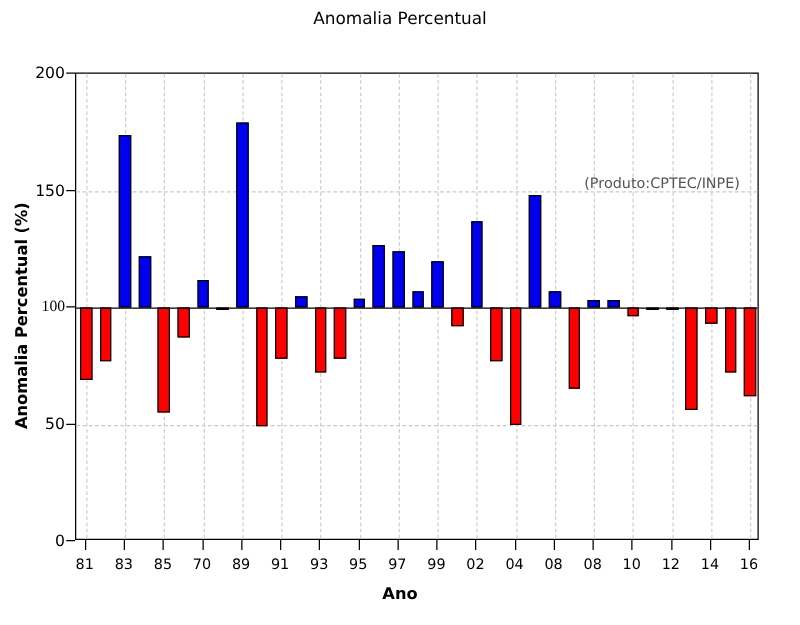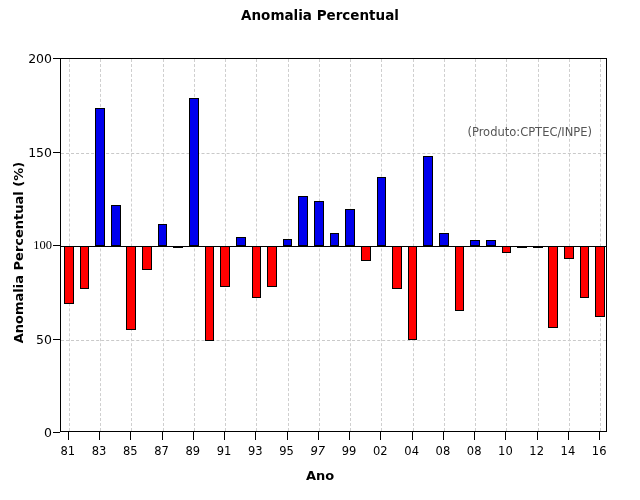--- a/index.html
+++ b/index.html
@@ -9,21 +9,21 @@
     font-family:"DejaVu Sans","Liberation Sans",sans-serif;
     overflow:hidden;
     position:relative;
   }
   #frame{position:absolute;left:0;top:0;width:640px;height:500px;}
 
   
   #title-block{
     position:absolute;left:0;top:6px;width:640px;
     text-align:center;
-    font-size:13.5px;font-weight:bold;color:#000;
+    font-size:13.5px;font-weight:normal;color:#000;
     line-height:19px;
     letter-spacing:0px;
   }
 
   
   
   #plot{
     position:absolute;
     left:60px;top:58px;
     width:547px;height:374px;
@@ -92,21 +92,21 @@
   }
   #xlabel-title{
     position:absolute;left:0;top:468px;width:640px;
     text-align:center;
     font-size:13px;font-weight:bold;color:#000;
   }
 
   
   #source-note{
     position:absolute;
-    right:14px;top:66px;
+    right:14px;top:80px;
     font-size:11.5px;color:#555555;
     white-space:nowrap;
     z-index:7;
   }
 </style>
 </head>
 <body>
 
 <div id="frame">
 
@@ -190,31 +190,31 @@
   </div>
 
   <div id="xaxis">
       <div class="xtick-mark" style="left: 67.8143px;"></div>
       <div class="xtick-label" style="left: 67.8143px;">81</div>
       <div class="xtick-mark" style="left: 99.0714px;"></div>
       <div class="xtick-label" style="left: 99.0714px;">83</div>
       <div class="xtick-mark" style="left: 130.329px;"></div>
       <div class="xtick-label" style="left: 130.329px;">85</div>
       <div class="xtick-mark" style="left: 161.586px;"></div>
-      <div class="xtick-label" style="left: 161.586px;">87</div>
+      <div class="xtick-label" style="left: 161.586px;">70</div>
       <div class="xtick-mark" style="left: 192.843px;"></div>
       <div class="xtick-label" style="left: 192.843px;">89</div>
       <div class="xtick-mark" style="left: 224.1px;"></div>
       <div class="xtick-label" style="left: 224.1px;">91</div>
       <div class="xtick-mark" style="left: 255.357px;"></div>
       <div class="xtick-label" style="left: 255.357px;">93</div>
       <div class="xtick-mark" style="left: 286.614px;"></div>
       <div class="xtick-label" style="left: 286.614px;">95</div>
       <div class="xtick-mark" style="left: 317.871px;"></div>
-      <div class="xtick-label" style="left: 317.871px; font-style: italic;">97</div>
+      <div class="xtick-label" style="left: 317.871px;">97</div>
       <div class="xtick-mark" style="left: 349.129px;"></div>
       <div class="xtick-label" style="left: 349.129px;">99</div>
       <div class="xtick-mark" style="left: 380.386px;"></div>
       <div class="xtick-label" style="left: 380.386px;">02</div>
       <div class="xtick-mark" style="left: 411.643px;"></div>
       <div class="xtick-label" style="left: 411.643px;">04</div>
       <div class="xtick-mark" style="left: 442.9px;"></div>
       <div class="xtick-label" style="left: 442.9px;">08</div>
       <div class="xtick-mark" style="left: 474.157px;"></div>
       <div class="xtick-label" style="left: 474.157px;">08</div>

